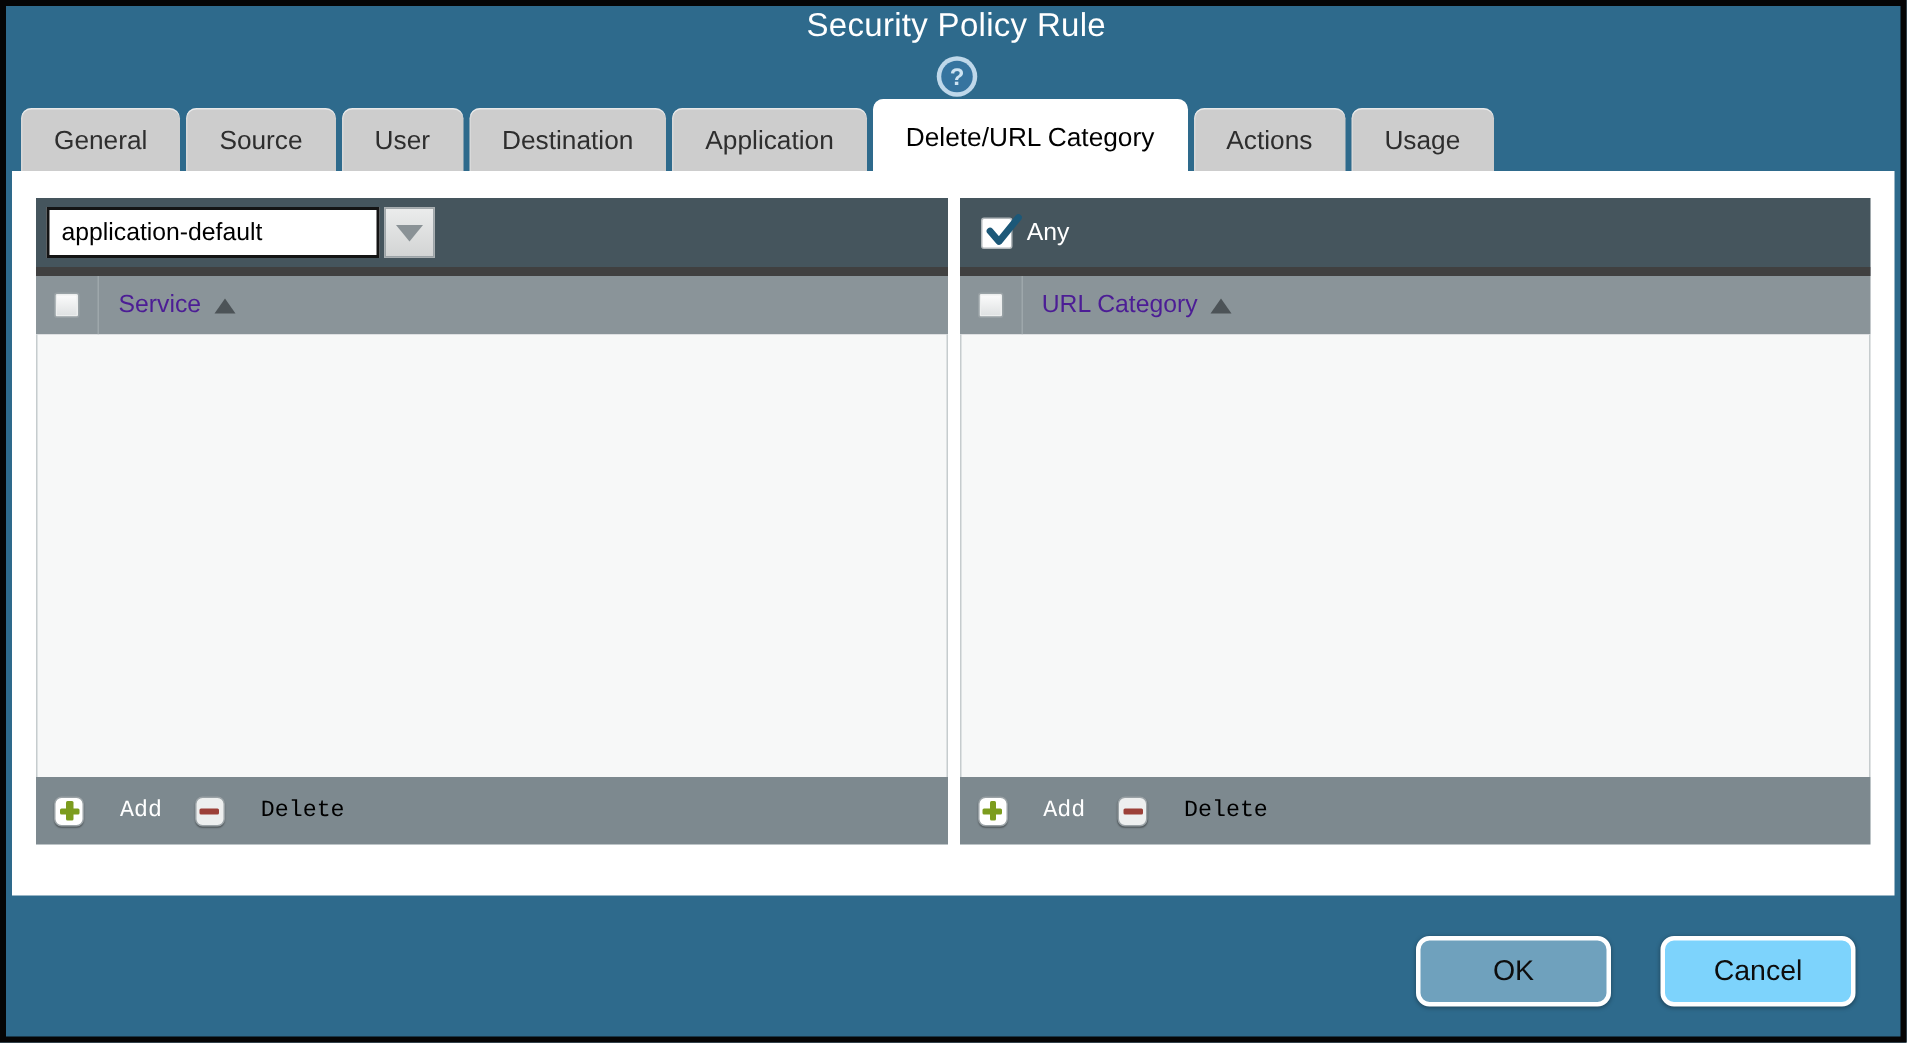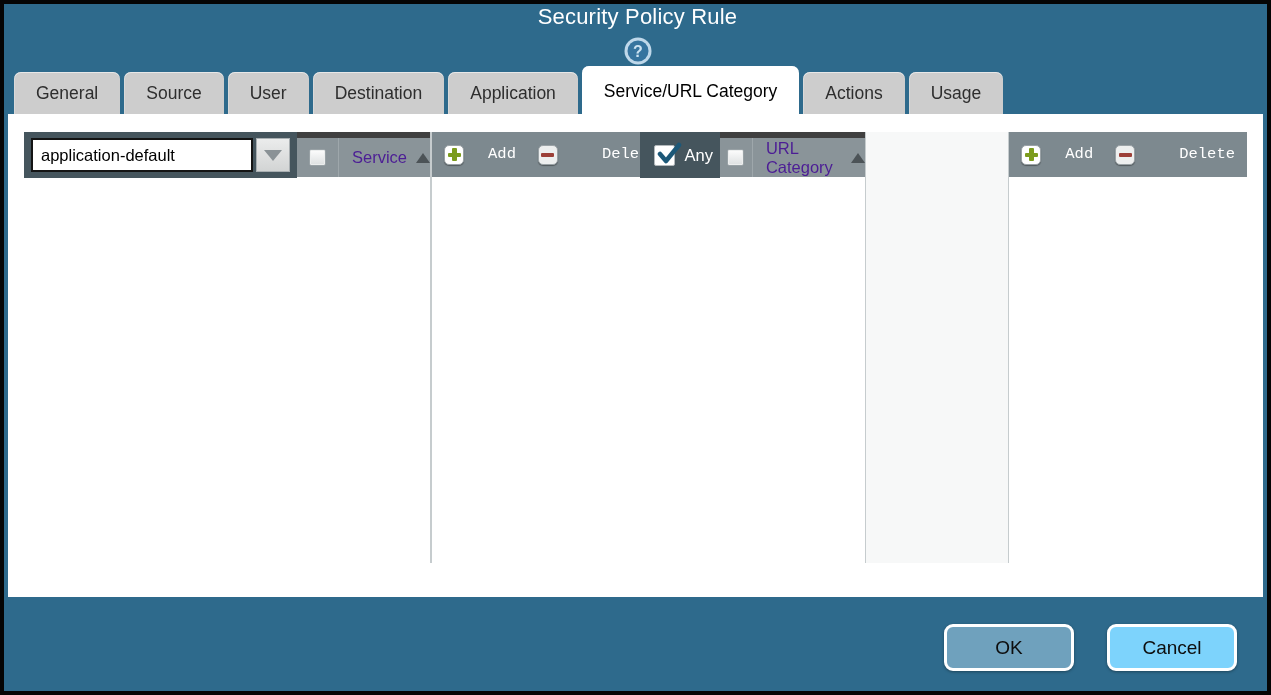--- a/index.html
+++ b/index.html
@@ -47,21 +47,21 @@
 
   
   .dialog-body {
     margin: 0 4px;
     background: #ffffff;
     height: 483px;
     padding: 18px 16px 0 16px;
     display: flex; gap: 8px;
   }
 
-  .panel { flex: 1; display: flex; flex-direction: row; height: 431px; min-width: 0; }
+  .panel { flex: 1; display: flex; flex-direction: column; height: 431px; min-width: 0; }
 
   .panel-topbar {
     background: #45555D;
     height: 46px; flex: 0 0 46px;
     display: flex; align-items: center;
     padding: 0 7px;
   }
 
   .panel-header {
     background: #8A9499;
@@ -140,21 +140,21 @@
   .dd-arrow {
     width: 0; height: 0;
     border-left: 9px solid transparent;
     border-right: 9px solid transparent;
     border-top: 11px solid #8A9296;
   }
 
   .tool-btn { display: flex; align-items: flex-start; gap: 24px; cursor: pointer; font-family: Liberation Mono, monospace; }
   .tool-btn .label { font-size: 15.5px; }
   .tool-btn.add .label { color: #ffffff; }
-  .tool-btn.delete .label { color: #ffffff; margin-left: 20px; }
+  .tool-btn.delete .label { color: #000000; }
   .icon-box {
     width: 20px; height: 20px; border-radius: 5px;
     border: 1px solid #9aa2a6;
     background: #ffffff;
     position: relative;
     box-shadow: 0 1px 1px rgba(0,0,0,.35);
   }
   .icon-box.minus { background: #EDEFEF; }
   .icon-box .h, .icon-box .v { position: absolute; background: #7C9C1E; border-radius: 1px; }
   .icon-box .h { width: 13px; height: 4.5px; left: 2.5px; top: 7px; }
@@ -194,21 +194,21 @@
       </svg>
     </div>
   </div>
 
   <div class="tabs">
     <div class="tab">General</div>
     <div class="tab">Source</div>
     <div class="tab">User</div>
     <div class="tab">Destination</div>
     <div class="tab">Application</div>
-    <div class="tab active">Service/URL Category</div>
+    <div class="tab active">Delete/URL Category</div>
     <div class="tab">Actions</div>
     <div class="tab">Usage</div>
   </div>
 
   <div class="dialog-body">
 
     <div class="panel">
       <div class="panel-topbar">
         <div class="dd-field">application-default</div>
         <div class="dd-btn">

